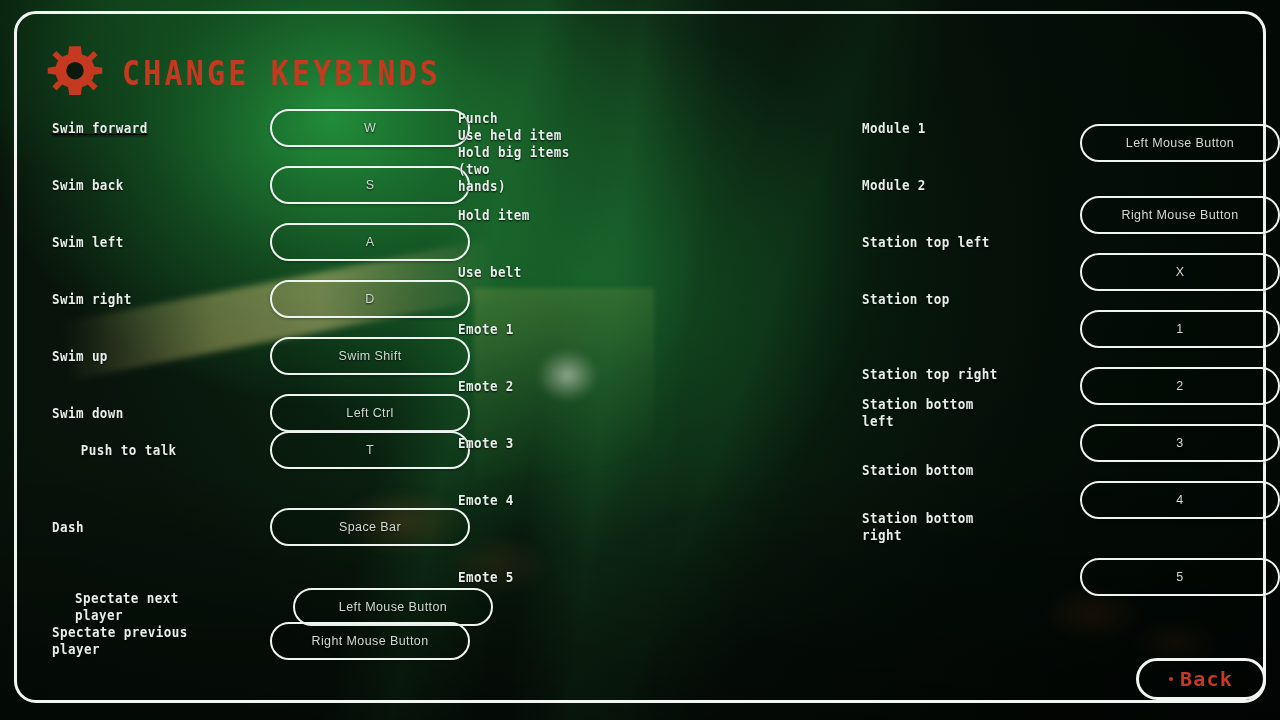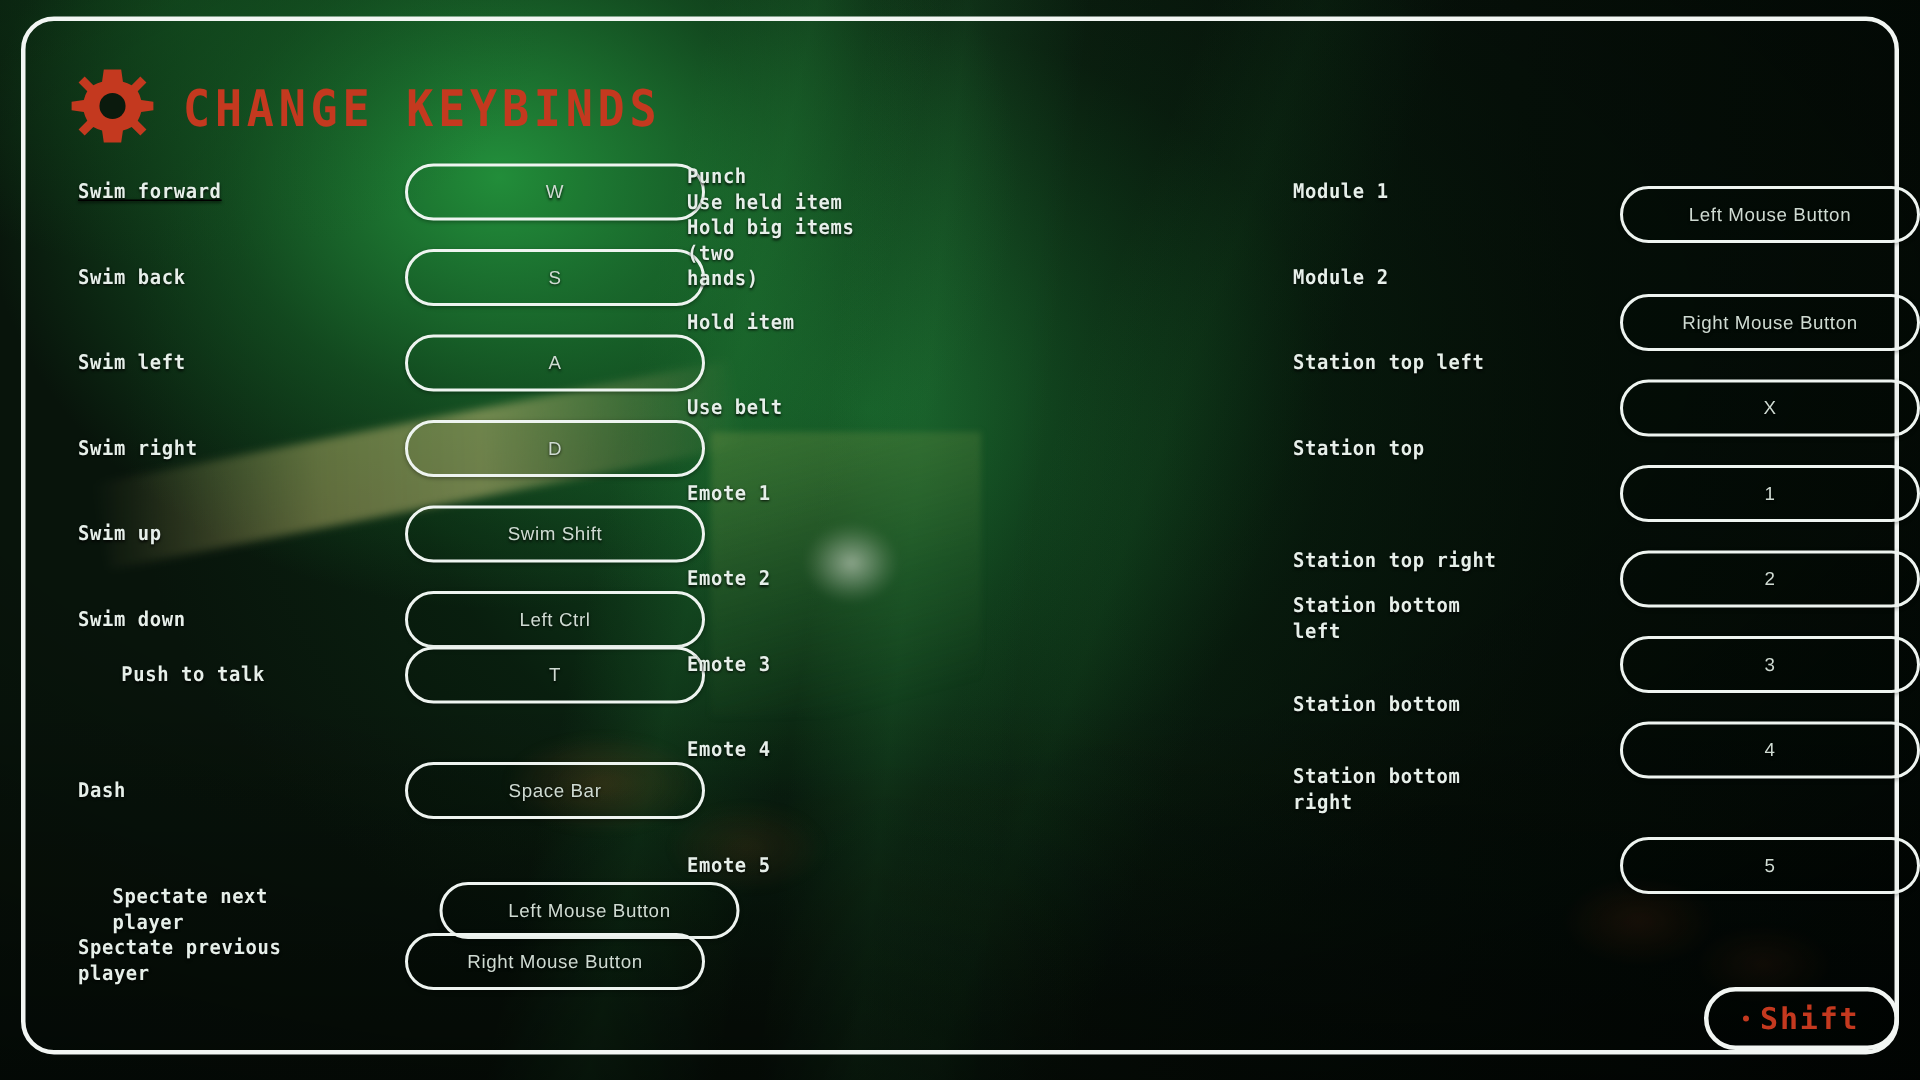--- a/index.html
+++ b/index.html
@@ -288,14 +288,14 @@
     <div class="row" style="left: 0px; top: 451px; height: 38px;">
       <div class="row-label" style="width: 160px;">Station bottom</div>
     </div>
     <div class="row" style="left: 0px; top: 508px; height: 38px;">
       <div class="row-label" style="width: 160px;">Station bottom right</div>
     </div>
   </div>
 
 <div id="back-button">
   <span id="back-cursor-dot"></span>
-  <span id="back-label">Shift</span>
+  <span id="back-label">Back</span>
 </div>
 
 </body></html>

